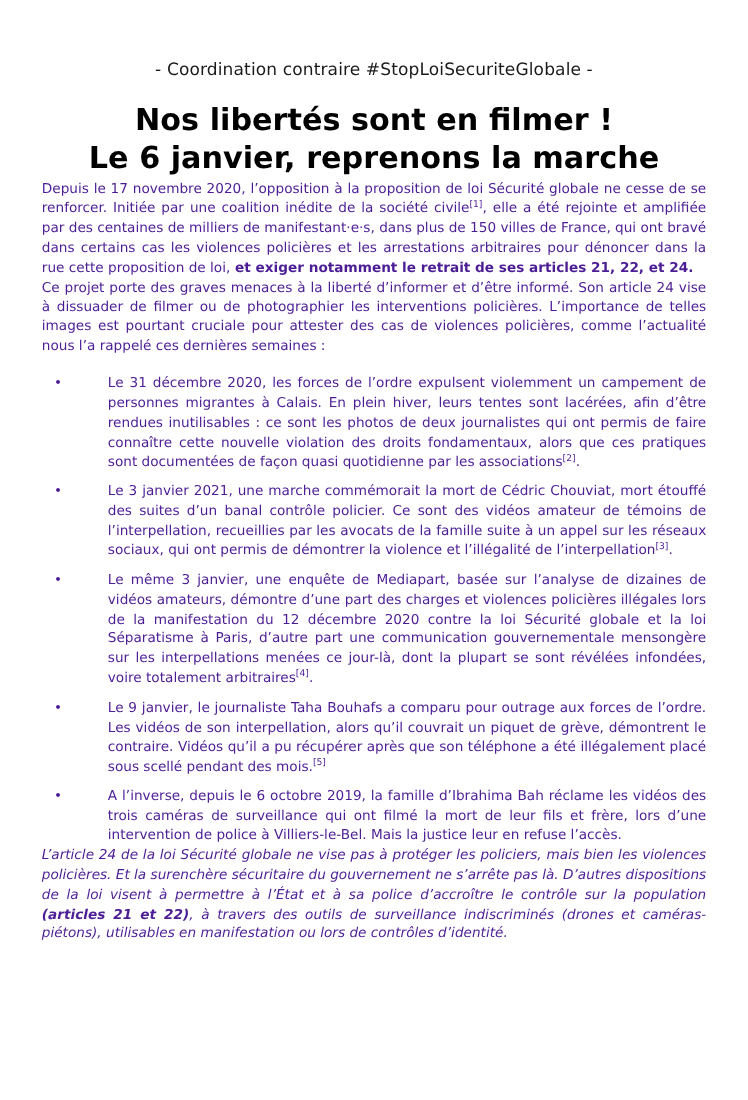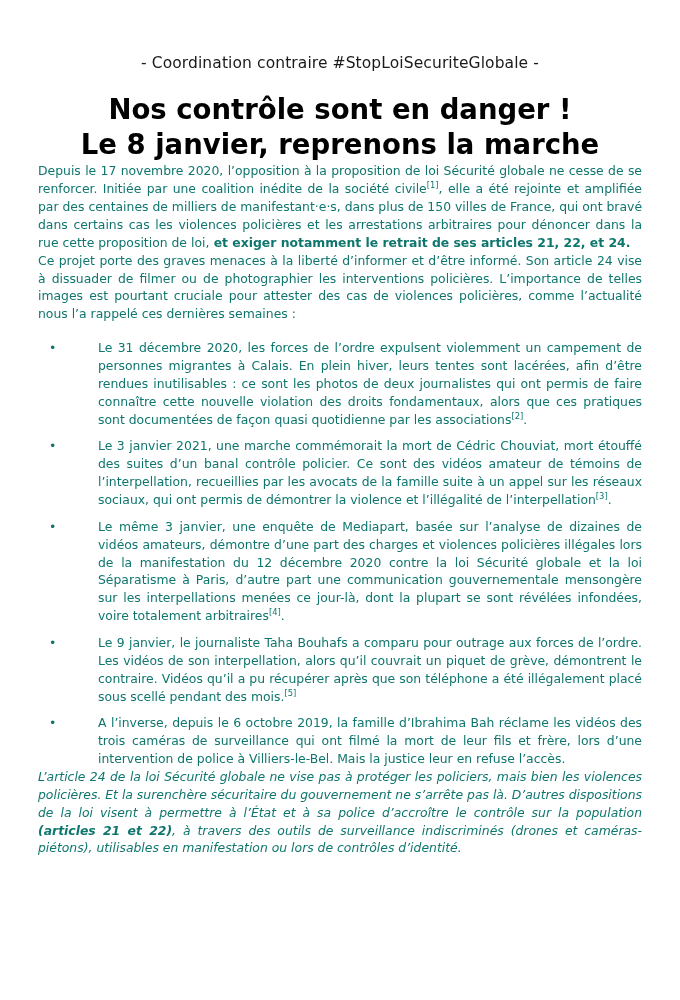--- a/index.html
+++ b/index.html
@@ -37,21 +37,21 @@
     margin-top: 20px;
     color: #000000;
   }
   .title .line2 {
     display: block;
   }
   .body-text {
     font-size: 12.4px;
     line-height: 1.44;
     text-align: justify;
-    color: #0f766e;
+    color: #4c1d95;
   }
   p.para {
     margin: 0;
   }
   .p1 { margin-top: 36px; }
   .p2 { margin-top: 17px; }
   .p4 { margin-top: 17px; font-style: italic; }
   ul.bullets {
     margin: 16px 0 0 0;
     padding: 0;
@@ -89,22 +89,22 @@
   b, .bold { font-weight: bold; }
 </style>
 </head>
 <body>
 
 <div class="page">
 
   <div class="kicker">- Coordination contraire #StopLoiSecuriteGlobale -</div>
 
   <div class="title">
-    <span class="line1">Nos contrôle sont en danger !</span>
-    <span class="line2">Le 8 janvier, reprenons la marche</span>
+    <span class="line1">Nos libertés sont en filmer !</span>
+    <span class="line2">Le 6 janvier, reprenons la marche</span>
   </div>
 
   <div class="body-text">
 
     <p class="para p1"><span>Depuis le 17 novembre 2020, l’opposition à la proposition de loi Sécurité globale ne cesse de se renforcer. Initiée par une coalition inédite de la société civile</span><sup>[1]</sup><span>, elle a été rejointe et amplifiée par des centaines de milliers de manifestant·e·s, dans plus de 150 villes de France, qui ont bravé dans certains cas les violences policières et les arrestations arbitraires pour dénoncer dans la rue cette proposition de loi,</span><b> et exiger notamment le retrait de ses articles 21, 22, et 24.</b></p>
 
     <p class="para p2">Ce projet porte des graves menaces à la liberté d’informer et d’être informé. Son article 24 vise à dissuader de filmer ou de photographier les interventions policières. L’importance de telles images est pourtant cruciale pour attester des cas de violences policières, comme l’actualité nous l’a rappelé ces dernières semaines :</p>
 
     <ul class="bullets">
       <li>

